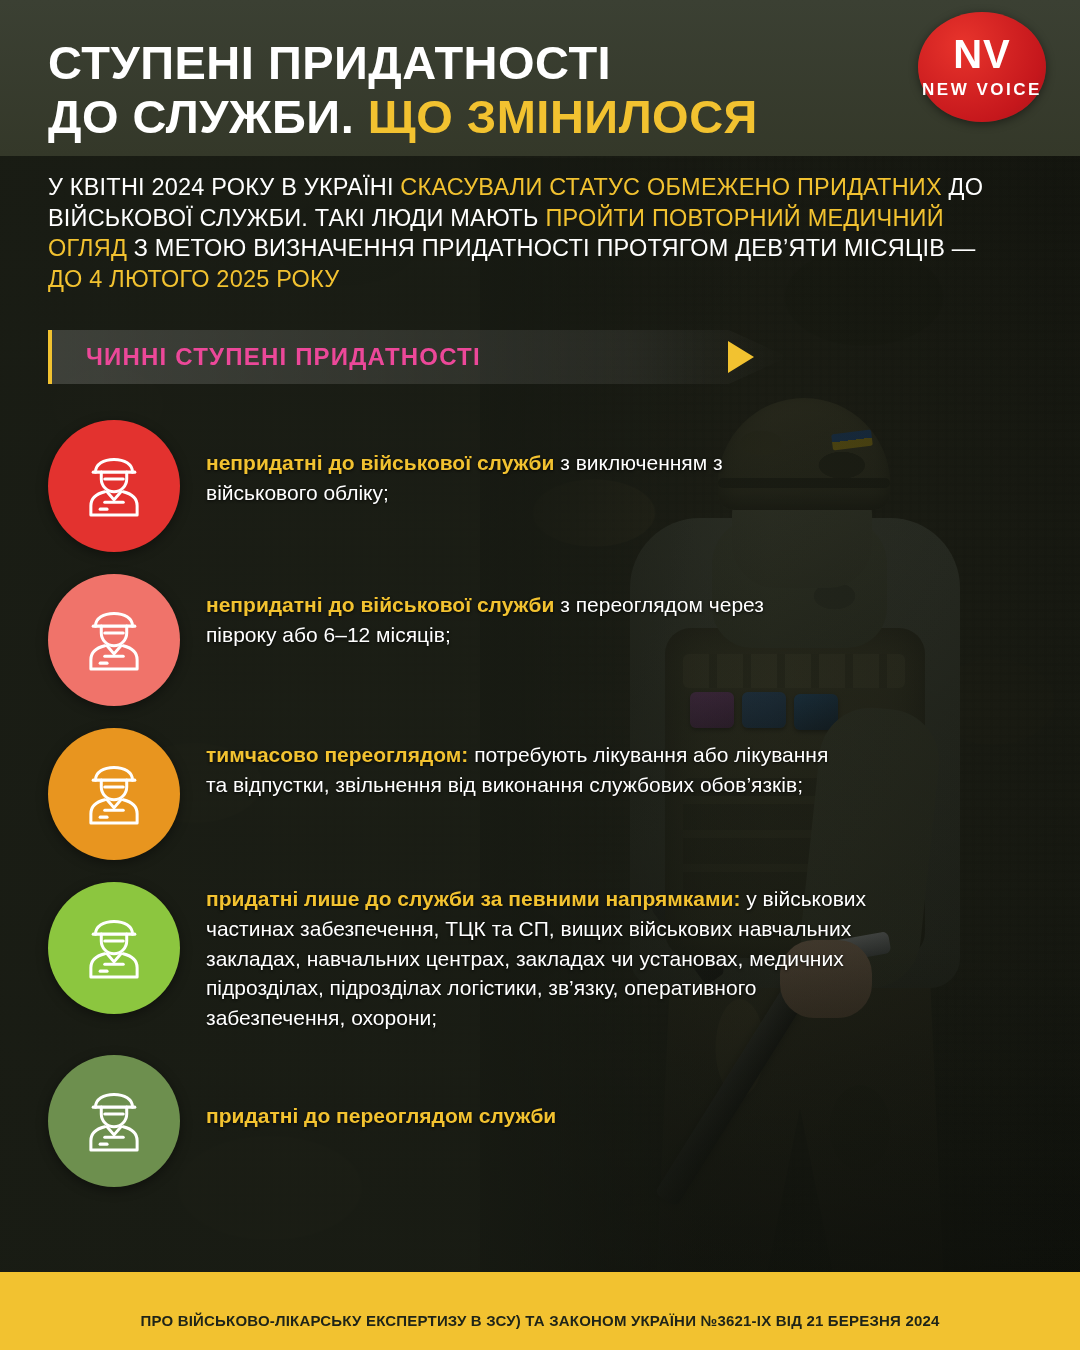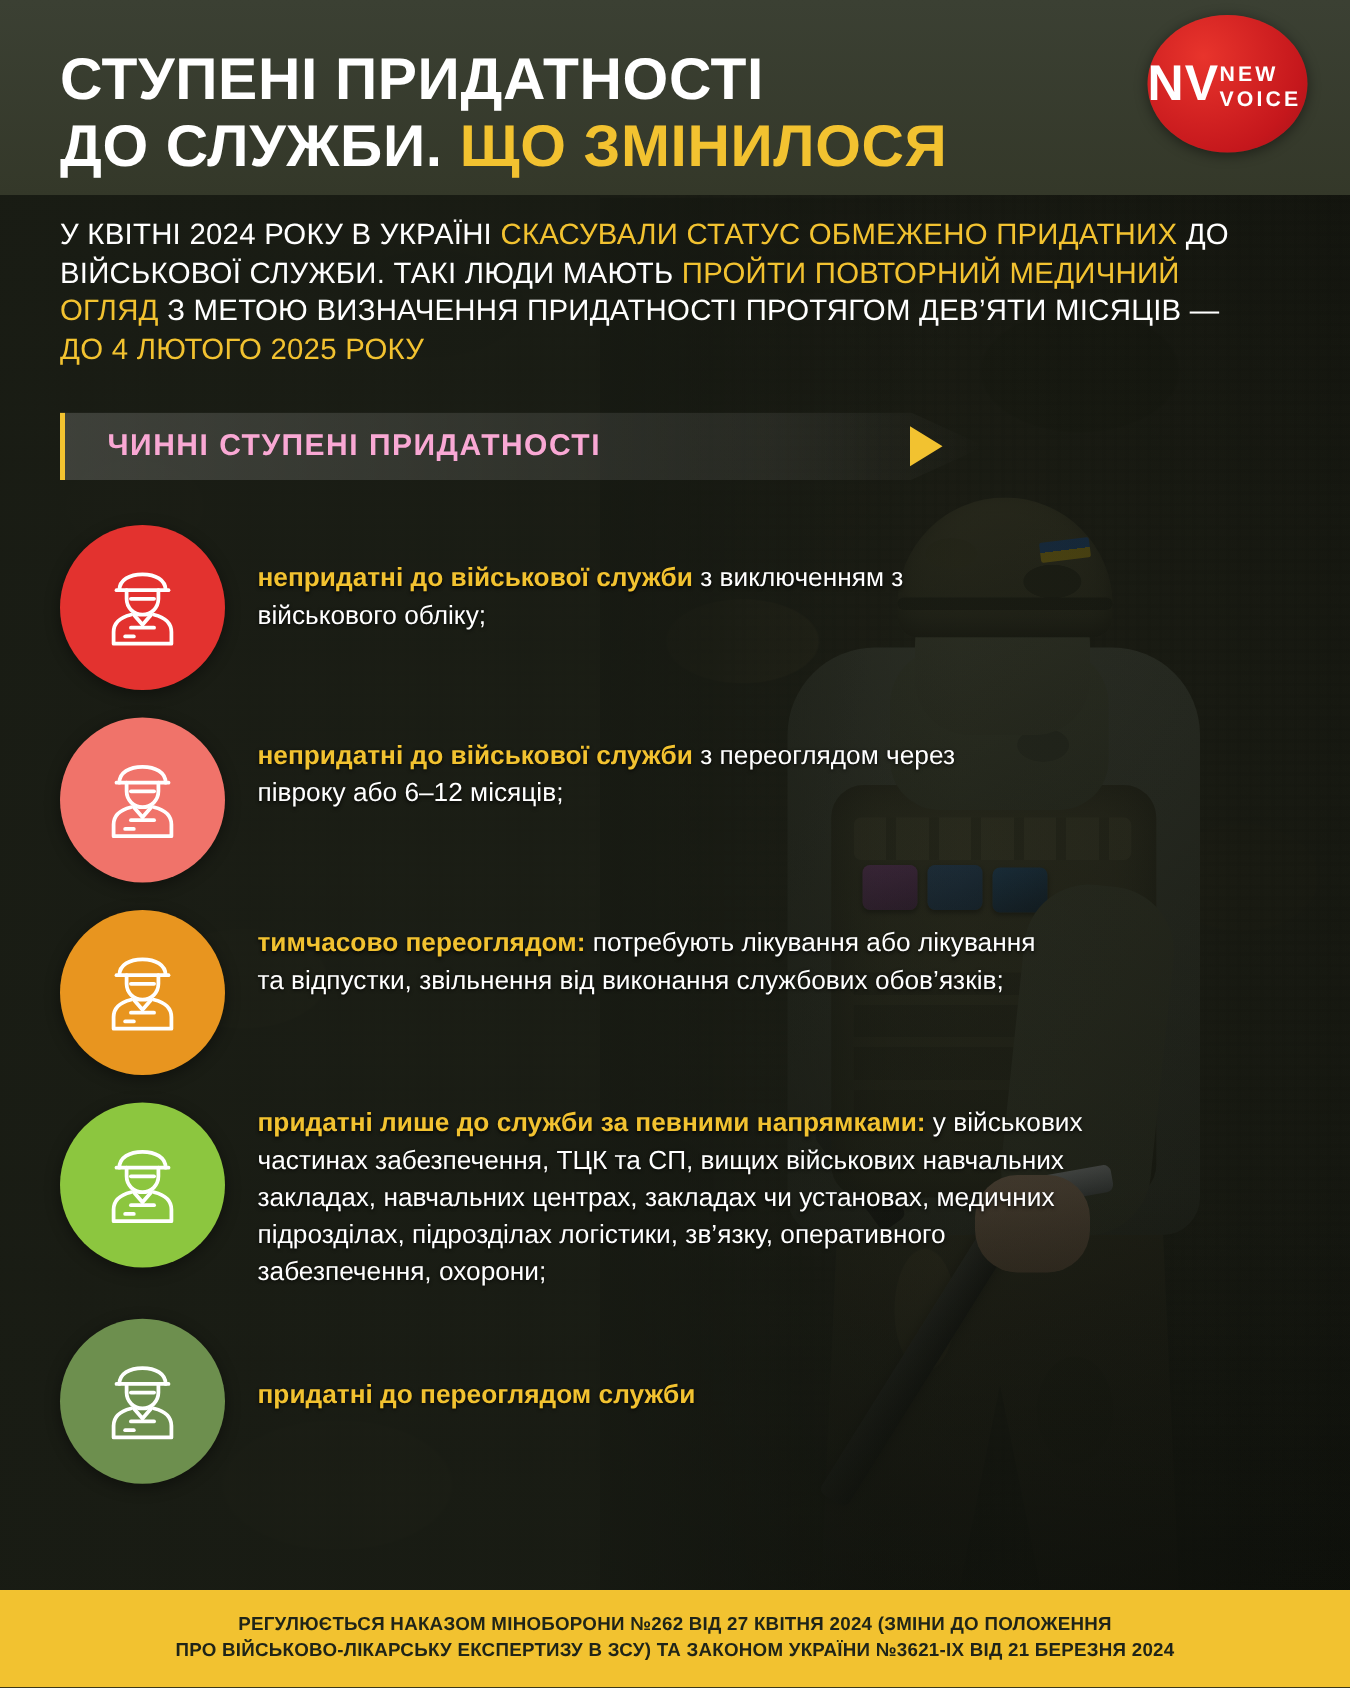--- a/index.html
+++ b/index.html
@@ -189,21 +189,21 @@
     text-transform: uppercase;
     max-width: 880px;
   }
   .title .hl { color: #f2c230; }
 
   .nv-logo {
     position: absolute; right: 34px; top: 12px;
     width: 128px; height: 110px;
     background: radial-gradient(circle at 35% 30%, #e8342c 0%, #c5171c 70%, #a5121a 100%);
     border-radius: 50%;
-    display: flex; flex-direction: row;
+    display: flex; flex-direction: column;
     align-items: center; justify-content: center;
     box-shadow: 0 2px 10px rgba(0,0,0,.45);
   }
   .nv-logo .nv-main {
     color: #fff; font-size: 40px; font-weight: 800; letter-spacing: 1px;
     line-height: 1;
   }
   .nv-logo .nv-sub {
     color: #fff; font-size: 17px; font-weight: 700; letter-spacing: 2.5px;
     margin-top: 6px;
@@ -224,21 +224,21 @@
     width: 740px; height: 54px;
   }
   .banner-bg {
     position: absolute; inset: 0;
     background: linear-gradient(90deg, rgba(255,255,255,.16) 0%, rgba(255,255,255,.07) 78%, rgba(255,255,255,0) 100%);
     border-left: 4px solid #f2c230;
     clip-path: polygon(0 0, 92% 0, 100% 50%, 92% 100%, 0 100%);
   }
   .banner-text {
     position: absolute; left: 38px; top: 13px;
-    color: #f9a8d4; font-size: 24px; font-weight: 700;
+    color: #ec4899; font-size: 24px; font-weight: 700;
     letter-spacing: 1.2px; text-transform: uppercase;
   }
   .banner-arrow {
     position: absolute; right: 34px; top: 11px;
     width: 0; height: 0;
     border-left: 26px solid #f2c230;
     border-top: 16px solid transparent;
     border-bottom: 16px solid transparent;
   }
 
@@ -436,18 +436,18 @@
       </div>
       <div class="item-text">
         <b>придатні до переоглядом служби</b><span></span>
       </div>
     </div>
 
   </div>
 
   <div class="footer">
     <div class="footer-text">
-      <span>РЕГУЛЮЄТЬСЯ НАКАЗОМ МІНОБОРОНИ №262 ВІД 27 КВІТНЯ 2024 (ЗМІНИ ДО ПОЛОЖЕННЯ</span><br>
+      <br>
       <span>ПРО ВІЙСЬКОВО-ЛІКАРСЬКУ ЕКСПЕРТИЗУ В ЗСУ) ТА ЗАКОНОМ УКРАЇНИ №3621-ІХ ВІД 21 БЕРЕЗНЯ 2024</span>
     </div>
   </div>
 
 </div>
 
 </body></html>

